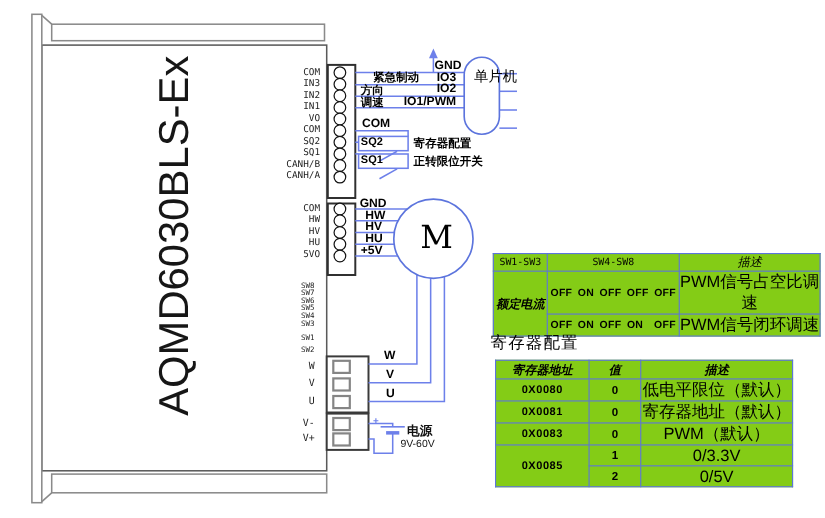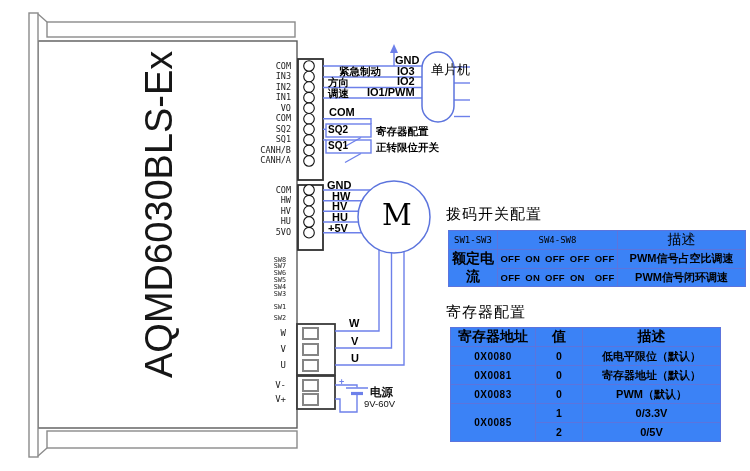--- a/index.html
+++ b/index.html
@@ -9,27 +9,27 @@
   .lbl{position:absolute;white-space:nowrap;line-height:1.05;}
   .pin{font-family:"DejaVu Sans Mono",monospace;font-size:8.5px;color:#1c1c1c;text-align:right;width:52px;}
   .sw{font-family:"DejaVu Sans Mono",monospace;font-size:6.8px;color:#1c1c1c;text-align:right;width:42px;}
   .term{font-family:"DejaVu Sans Mono",monospace;font-size:9px;color:#1c1c1c;text-align:right;width:42px;}
   .b{font-weight:bold;font-size:11px;color:#000;}
   .cjk{font-size:10.5px;font-weight:bold;color:#000;}
   .title{font-size:15px;font-weight:500;color:#000;letter-spacing:1px;}
   .devname{font-size:38px;color:#161616;letter-spacing:0px;}
   .mcu-t{font-size:13px;font-weight:500;width:15px;line-height:16.5px;text-align:center;color:#000;}
   .motor-m{font-family:"DejaVu Serif",serif;font-size:29px;color:#000;width:24px;text-align:center;}
-  table{border-collapse:collapse;table-layout:fixed;position:absolute;background:#3b82f6;}
+  table{border-collapse:collapse;table-layout:fixed;position:absolute;background:#84cc16;}
   td,th{border:1px solid #5c74dd;text-align:center;vertical-align:middle;padding:0;overflow:hidden;}
   .t1 th{font-weight:normal;}
   .hmono{font-family:"DejaVu Sans Mono",monospace;font-size:9px;color:#000;}
-  .hcjk{font-size:14px;font-weight:600;color:#000;}
+  .hcjk{font-size:11px;font-weight:600;color:#000;font-style:italic;}
   .offon{font-weight:bold;font-size:9.5px;white-space:pre;letter-spacing:0.3px;word-spacing:2px;color:#000;}
-  .desc{font-size:11px;font-weight:700;color:#000;}
+  .desc{font-size:15px;font-weight:400;color:#000;}
   .addr{font-weight:bold;font-size:10px;letter-spacing:0.5px;color:#000;}
   .val{font-weight:bold;font-size:10.5px;color:#000;}
 </style>
 </head>
 <body>
 
 <div id="stage">
 
   <svg id="wires" width="750" height="471" viewBox="0 0 750 471">
 
@@ -172,21 +172,20 @@
   <div class="lbl b" style="left:328px;top:222.5px">+5V</div>
   <div class="lbl motor-m" style="left:382px;top:200px">M</div>
   <div class="lbl b" style="left:349px;top:318px">W</div>
   <div class="lbl b" style="left:351px;top:335.5px">V</div>
   <div class="lbl b" style="left:351px;top:352.5px">U</div>
 
   <div class="lbl" style="left:339px;top:378px;font-size:9px;font-weight:bold;color:#6d80ea">+</div>
   <div class="lbl" style="left:370px;top:386px;font-size:11.5px;font-weight:600">电源</div>
   <div class="lbl" style="left:364px;top:399px;font-family:Liberation Sans, sans-serif;font-size:9.5px">9V-60V</div>
 
-  <div class="lbl title" style="left:446px;top:206px">拨码开关配置</div>
   <table class="t1" style="left:448px;top:230px;width:297px">
     <colgroup>
         <col style="width:49px">
         <col style="width:120px">
         <col style="width:128px">
       </colgroup>
     <tbody>
         <tr style="height:14px">
       <th class="hmono">SW1-SW3</th>
       <th class="hmono">SW4-SW8</th>

